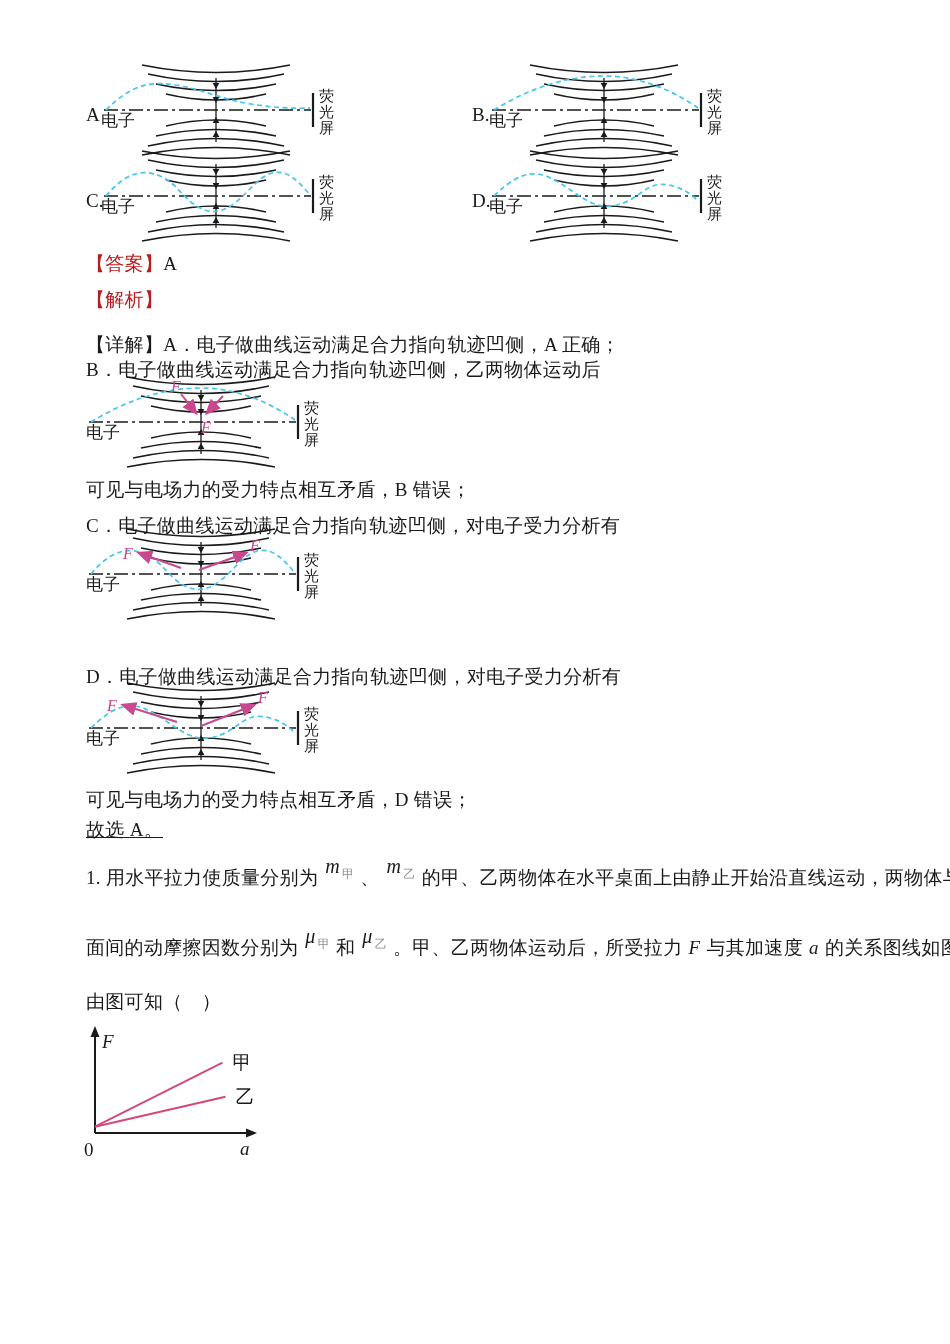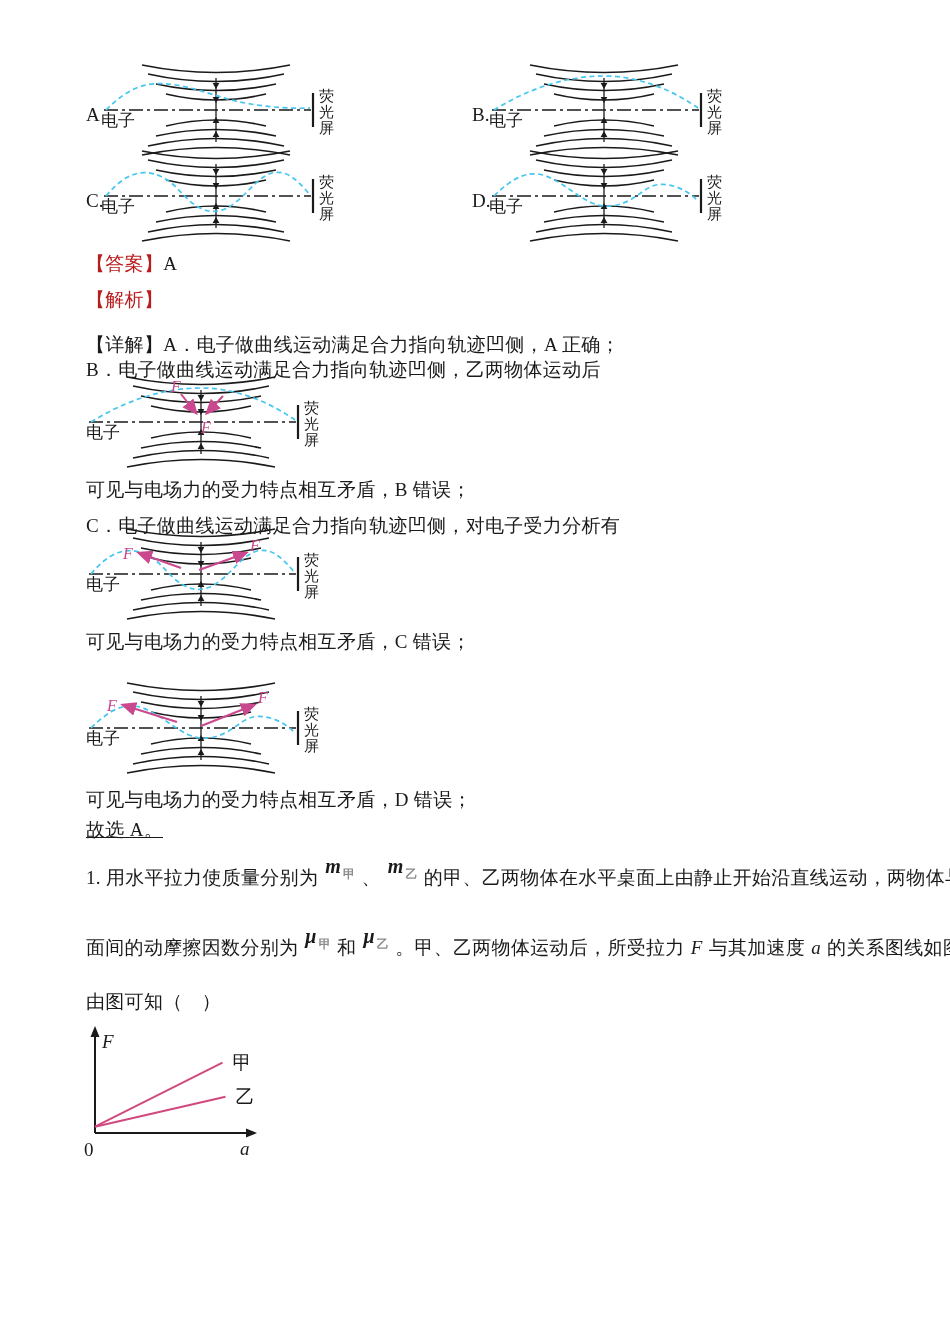--- a/index.html
+++ b/index.html
@@ -2,21 +2,21 @@
 <html><head>
 <meta charset="utf-8">
 <style>
   html,body{margin:0;padding:0;background:#fff;}
   .page{position:relative;width:950px;height:1344px;background:#ffffff;overflow:hidden;
         font-family:"Liberation Serif","DejaVu Serif",serif;color:#1a1a1a;}
   .abs{position:absolute;}
   .tline{font-size:19px;white-space:nowrap;letter-spacing:.3px;line-height:24px;}
   .blue{color:#b91c1c;}
   .opt-letter{font-size:19px;}
-  .fm{display:inline-block;transform:translateY(-11px);font-size:20px;margin:0 6px;line-height:10px;font-weight:bold;}
+  .fm{display:inline-block;transform:translateY(-11px);font-size:20px;margin:0 6px;line-height:10px;}
   .fm i{font-style:italic;}
   .fm sub{font-size:12px;color:#8b8b8b;font-style:normal;vertical-align:-5px;margin-left:1px;}
   .tline i{font-style:italic;padding:0 1px;}
   svg text{font-family:"Liberation Serif","DejaVu Serif",serif;}
 </style>
 </head>
 <body>
 
 <div class="page">
 
@@ -229,22 +229,22 @@
           <line x1="98" y1="40" x2="56" y2="25" marker-end="url(#m5)"></line>
           <line x1="116" y1="42" x2="163" y2="25" marker-end="url(#m5)"></line>
         </g>
         <text x="40" y="31" font-size="16" font-style="italic" fill="#c9488e">F</text>
         <text x="167" y="23" font-size="16" font-style="italic" fill="#c9488e">F</text>
         <text x="3" y="62" font-size="17" fill="#1a1a1a">电子</text>
         <text x="221" y="37" font-size="15" fill="#1a1a1a">荧</text>
         <text x="221" y="53" font-size="15" fill="#1a1a1a">光</text>
         <text x="221" y="69" font-size="15" fill="#1a1a1a">屏</text>
       </svg></div>
-  <div class="abs tline" style="left:86px;top:630px;">可见与电场力的受力特点相互矛盾，C 错误；</div>
-
+
+  <div class="abs tline" style="left:86px;top:665px;">D．电子做曲线运动满足合力指向轨迹凹侧，对电子受力分析有</div>
   <div class="abs" style="left:83px;top:682px;"><svg width="250" height="92" viewBox="0 0 250 92">
         <defs>
           <marker id="m6" markerWidth="9" markerHeight="8" refX="6.5" refY="3.5" orient="auto">
             <path d="M0,0 L8,3.5 L0,7 Z" fill="#c9488e"></path>
           </marker>
         </defs>
         <g fill="none" stroke="#1a1a1a" stroke-width="1.6">
           <path d="M68,30 Q118,42 168,30"></path>
           <path d="M58,20 Q118,33 178,20"></path>
           <path d="M50,10 Q118,25 186,10"></path>

